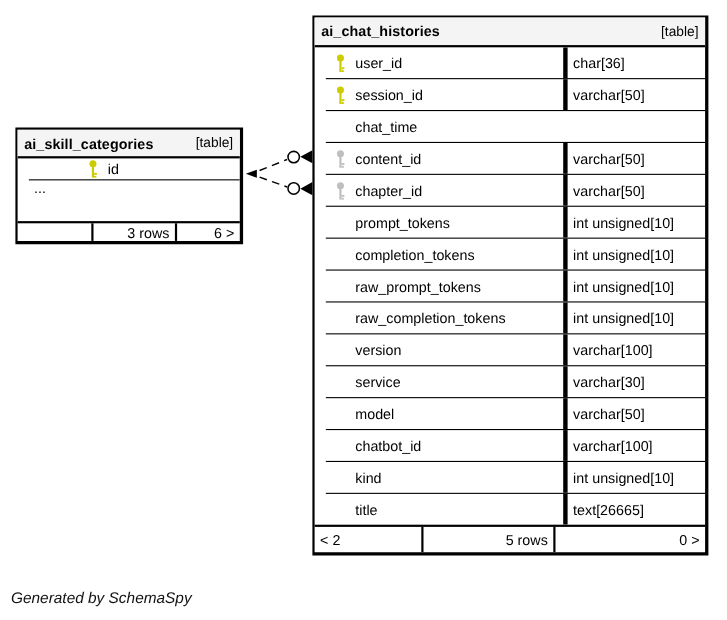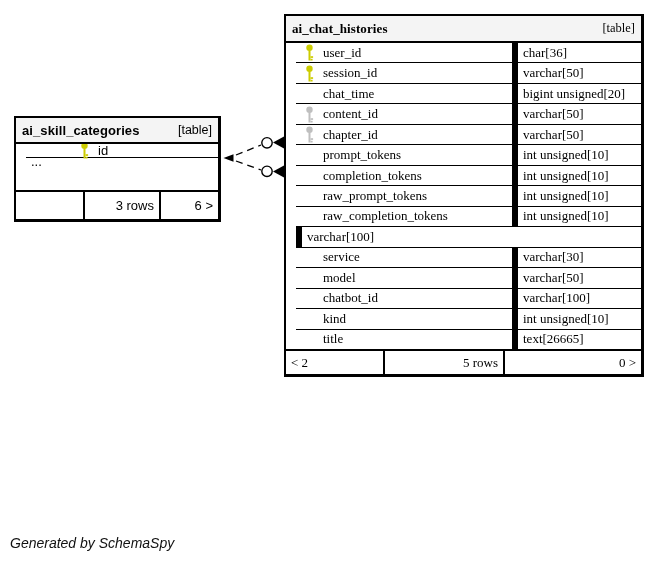--- a/index.html
+++ b/index.html
@@ -6,21 +6,21 @@
   body {
     width:661px; height:564px; position:relative; overflow:hidden;
     background:#ffffff; color:#000;
     font-family:"Liberation Sans", sans-serif; font-size:13px;
   }
   .dbtable {
     position:absolute; box-sizing:border-box; background:#fff;
     border:2px solid #000; border-right-width:3px; border-bottom-width:3px;
     display:flex; flex-direction:column;
   }
-  #table-right { left:284px; top:14px; width:360px; height:363px;font-family:Liberation Serif, serif; }
+  #table-right { left:284px; top:14px; width:360px; height:491px; }
   #table-left  { left:14px;  top:116px; width:207px; height:106px; }
 
   .thead {
     background:#f4f4f4; border-bottom:2px solid #000; box-sizing:border-box;
     display:flex; justify-content:space-between; align-items:center;
     padding:0 6px; flex:none;
   }
   #table-right .thead { height:27px; }
   #table-left  .thead { height:26px; }
   .tname { font-weight:bold; font-size:13px; letter-spacing:.1px; }
@@ -28,30 +28,30 @@
 
   .rows { flex:1; display:flex; flex-direction:column; overflow:hidden;margin-left:10px; }
   .row  { display:flex; align-items:stretch; border-bottom:1px solid #000; box-sizing:border-box; flex:1; min-height:0; }
   .rows .row:last-child { border-bottom:none; }
   #table-left .row-id { flex:3;padding-left:45px; }
   #table-left .row-ellipsis { flex:2; }
 
   .cell { display:flex; align-items:center; box-sizing:border-box; }
   .cell.name { padding-left:7px; gap:7px; flex:1; }
   #table-right .cell.name { width:216px; flex:none; }
-  .cell.type { flex:1; border-left:6px solid #000000; padding-left:5px; }
+  .cell.type { flex:1; border-left:4px solid #000000; padding-left:5px; }
   .keyicon { width:13px; height:17px; display:inline-flex; flex:none; }
   .keyicon svg { display:block; }
 
   .tfoot {
     border-top:2px solid #000; display:flex; box-sizing:border-box;
     flex:none; font-size:13px;
   }
   #table-right .tfoot { height:25px; }
-  #table-left  .tfoot { height:29px;margin-top:24px; }
+  #table-left  .tfoot { height:18px;margin-top:24px; }
   .fcell { display:flex; align-items:center; padding:0 5px; box-sizing:border-box; }
   #table-right .f1 { width:97px; }
   #table-right .f2 { width:120px; justify-content:flex-end; border-left:2px solid #000; }
   #table-right .f3 { flex:1; justify-content:flex-end; border-left:2px solid #000; }
   #table-left .f1 { width:67px; }
   #table-left .f2 { width:76px; justify-content:flex-end; border-left:2px solid #000; }
   #table-left .f3 { flex:1; justify-content:flex-end; border-left:2px solid #000; }
 
   #relationship-overlay { position:absolute; left:0; top:0; pointer-events:none; }
 
@@ -127,21 +127,20 @@
           </span>
           <span>session_id</span>
         </div>
         <div class="cell type">varchar[50]</div>
       </div>
       <div class="row row-chat_time">
         <div class="cell name">
           <span class="keyicon"></span>
           <span>chat_time</span>
         </div>
-        <div class="cell type">bigint unsigned[20]</div>
       </div>
       <div class="row row-content_id">
         <div class="cell name">
           <span class="keyicon">
             <svg width="13" height="17" viewBox="0 0 13 17">
               <circle cx="6.5" cy="3.8" r="3.2" fill="#bfbfbf"></circle>
               <rect x="5.5" y="6.2" width="2" height="10.3" fill="#bfbfbf"></rect>
               <rect x="7.5" y="12.2" width="2.6" height="1.7" fill="#bfbfbf"></rect>
               <rect x="7.5" y="14.8" width="2.1" height="1.7" fill="#bfbfbf"></rect>
             </svg>
@@ -186,20 +185,24 @@
         <div class="cell type">int unsigned[10]</div>
       </div>
       <div class="row row-raw_completion_tokens">
         <div class="cell name">
           <span class="keyicon"></span>
           <span>raw_completion_tokens</span>
         </div>
         <div class="cell type">int unsigned[10]</div>
       </div>
       <div class="row row-version">
+        <div class="cell name">
+          <span class="keyicon"></span>
+          <span>version</span>
+        </div>
         <div class="cell type">varchar[100]</div>
       </div>
       <div class="row row-service">
         <div class="cell name">
           <span class="keyicon"></span>
           <span>service</span>
         </div>
         <div class="cell type">varchar[30]</div>
       </div>
       <div class="row row-model">

